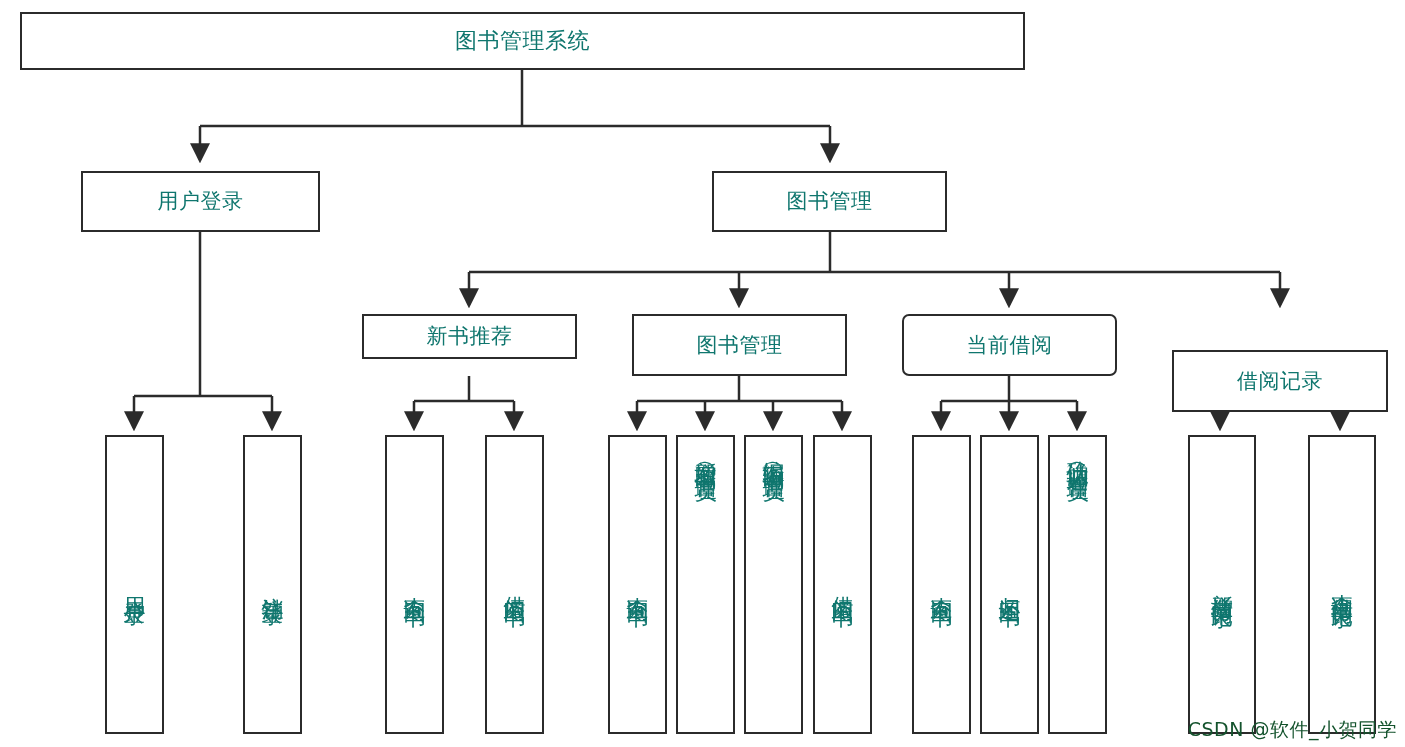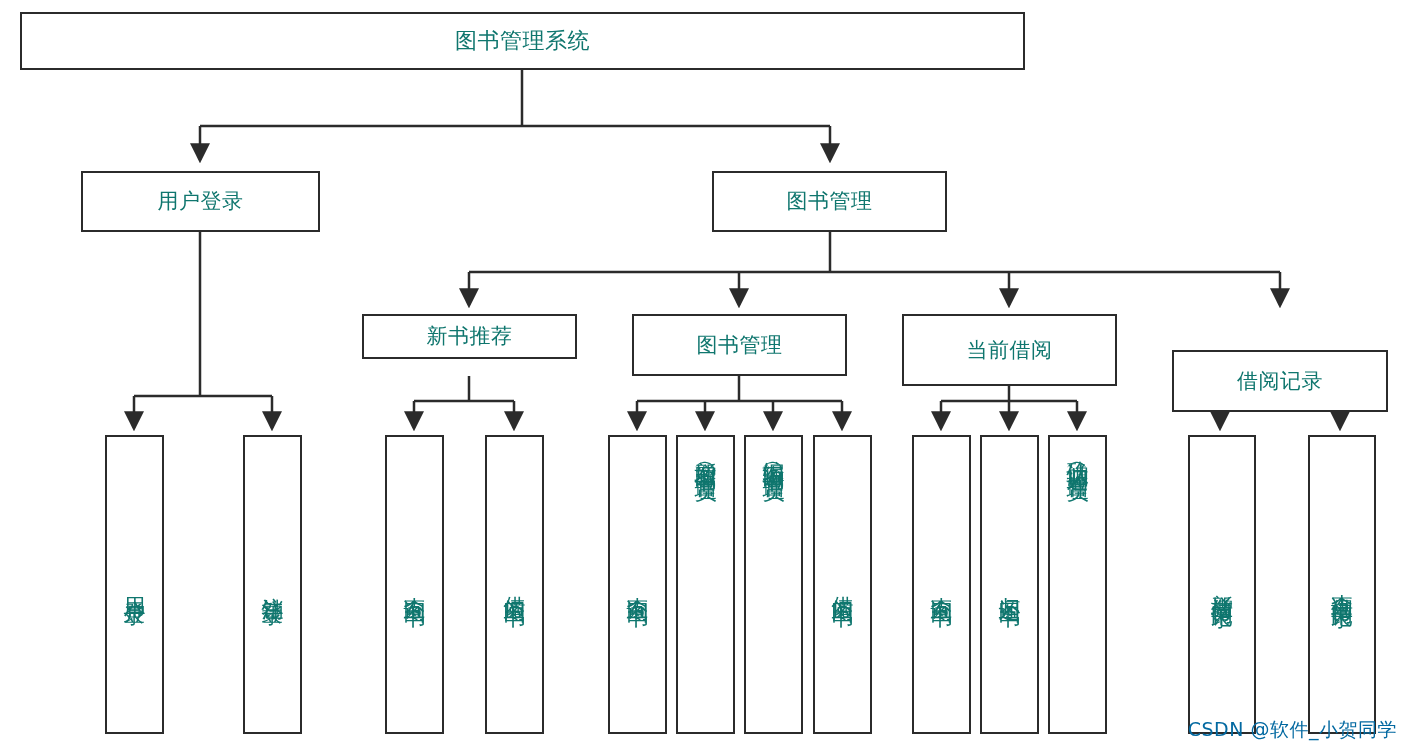--- a/index.html
+++ b/index.html
@@ -58,21 +58,21 @@
   
   .node.vert.mid{
     align-items:center;
     padding-top:0;
   }
   .watermark{
     position:absolute;
     right:8px;
     bottom:4px;
     font-size:19px;
-    color:#0369a1;
+    color:#14532d;
     white-space:nowrap;
     letter-spacing:.5px;
   }
 </style>
 </head>
 <body>
 
 <div id="canvas">
 
   <svg class="wires" viewBox="0 0 1405 747">
@@ -135,21 +135,21 @@
   <div class="node horiz" style="left:712px;top:171px;width:235px;height:61px;">
     <span class="label">图书管理</span>
   </div>
 
   <div class="node horiz" style="left:362px;top:314px;width:215px;height:45px;">
     <span class="label">新书推荐</span>
   </div>
   <div class="node horiz" style="left:632px;top:314px;width:215px;height:62px;">
     <span class="label">图书管理</span>
   </div>
-  <div class="node horiz" style="left:902px;top:314px;width:215px;height:72px;">
+  <div class="node horiz" style="left:902px;top:314px;width:215px;height:62px;border-radius:7px;">
     <span class="label">当前借阅</span>
   </div>
   <div class="node horiz" style="left:1172px;top:314px;width:216px;height:62px;margin-top:36px;">
     <span class="label">借阅记录</span>
   </div>
 
   <div class="node vert mid" style="left:105px;top:435px;width:59px;height:299px;">
     <span class="label">用户登录</span>
   </div>
   <div class="node vert mid" style="left:243px;top:435px;width:59px;height:299px;">

